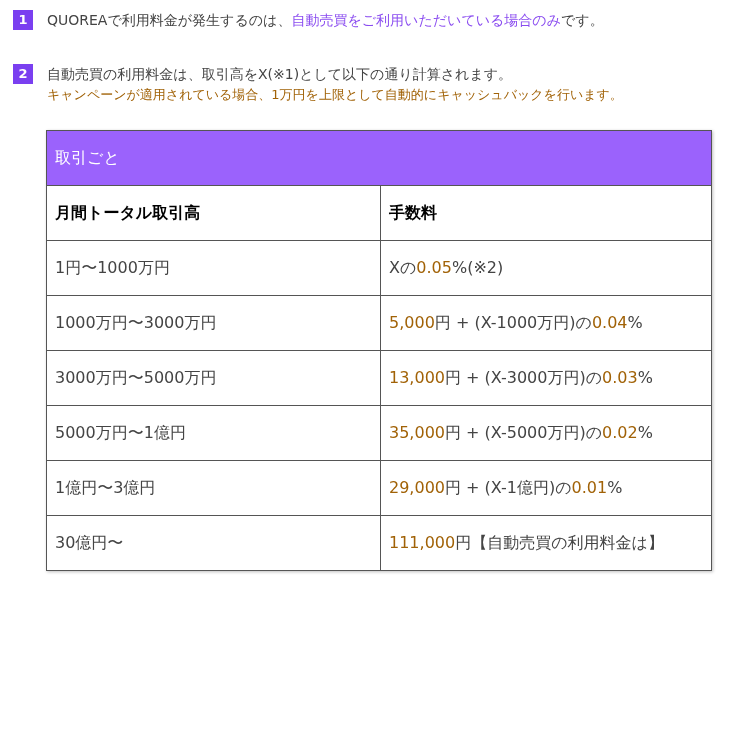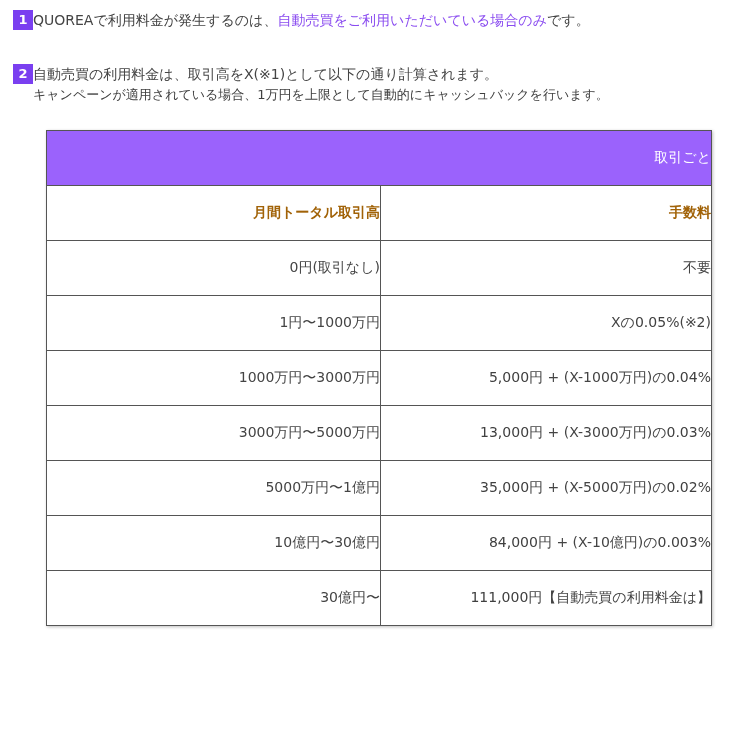--- a/index.html
+++ b/index.html
@@ -8,39 +8,39 @@
       font-family: "DejaVu Sans", "Liberation Sans", sans-serif;
       color: #444444;
       font-size: 14px;
     }
     .item { position: absolute; left: 13px; display: flex; align-items: flex-start; }
     .badge {
       width: 20px; height: 20px; background: #7a3ff0; color: #fff;
       font-weight: bold; font-size: 13px; line-height: 20px; text-align: center;
       flex: 0 0 auto;
     }
-    .item-text { margin-left: 0; line-height: 20px; font-size: 14px; color: #444; white-space: nowrap; }
+    .item-text { margin-left: 14px; line-height: 20px; font-size: 14px; color: #444; white-space: nowrap; }
     .purple { color: #8a4cf0; }
-    .pink { color: #404040; }
+    .pink { color: #a16207; }
     .sub { font-size: 13px; line-height: 18px; margin-top: 2px; }
     .tbl {
       position: absolute; left: 46px; top: 130px; width: 666px;
       border-collapse: collapse;
       box-shadow: 1px 1px 3px rgba(0,0,0,0.25);
     }
     .tbl td, .tbl th {
       border: 1px solid #555555;
-      height: 55px; padding: 0 0 0 36px; box-sizing: border-box;
-      text-align: right; vertical-align: middle; font-size: 14px; font-weight: normal;
+      height: 55px; padding: 0 0 0 8px; box-sizing: border-box;
+      text-align: left; vertical-align: middle; font-size: 16px; font-weight: normal;
       color: #444; white-space: nowrap;
     }
     .tbl .cap {
       background: #9b62fc; color: #ffffff; border-color: #555555; height: 55px;
     }
-    .tbl th.colh { font-weight: bold; color: #a16207; }
+    .tbl th.colh { font-weight: bold; color: #000000; }
     .c1 { width: 334px; }
   </style>
 </head>
 <body>
 
 <div class="item" style="top:10px;">
   <div class="badge">1</div>
   <div class="item-text">
     <span>QUOREAで利用料金が発生するのは、</span><span class="purple">自動売買をご利用いただいている場合のみ</span><span>です。</span>
   </div>
@@ -59,41 +59,37 @@
     <tr>
         <th class="cap" colspan="2">取引ごと</th>
       </tr>
     <tr>
       <th class="colh c1">月間トータル取引高</th>
       <th class="colh">手数料</th>
     </tr>
   </thead>
   <tbody id="tbody">
       <tr>
-        <td class="c1">0円(取引なし)</td>
-        <td><span>不要</span></td>
-      </tr>
-      <tr>
         <td class="c1">1円〜1000万円</td>
         <td><span>Xの</span><span class="pink">0.05</span><span>%(※2)</span></td>
       </tr>
       <tr>
         <td class="c1">1000万円〜3000万円</td>
         <td><span class="pink">5,000</span><span>円 + (X-1000万円)の</span><span class="pink">0.04</span><span>%</span></td>
       </tr>
       <tr>
         <td class="c1">3000万円〜5000万円</td>
         <td><span class="pink">13,000</span><span>円 + (X-3000万円)の</span><span class="pink">0.03</span><span>%</span></td>
       </tr>
       <tr>
         <td class="c1">5000万円〜1億円</td>
         <td><span class="pink">35,000</span><span>円 + (X-5000万円)の</span><span class="pink">0.02</span><span>%</span></td>
       </tr>
       <tr>
-        <td class="c1">10億円〜30億円</td>
-        <td><span class="pink">84,000</span><span>円 + (X-10億円)の</span><span class="pink">0.003</span><span>%</span></td>
+        <td class="c1">1億円〜3億円</td>
+        <td><span class="pink">29,000</span><span>円 + (X-1億円)の</span><span class="pink">0.01</span><span>%</span></td>
       </tr>
       <tr>
         <td class="c1">30億円〜</td>
         <td><span class="pink">111,000</span><span>円【自動売買の利用料金は】</span></td>
       </tr>
     </tbody>
 </table>
 
 </body></html>

